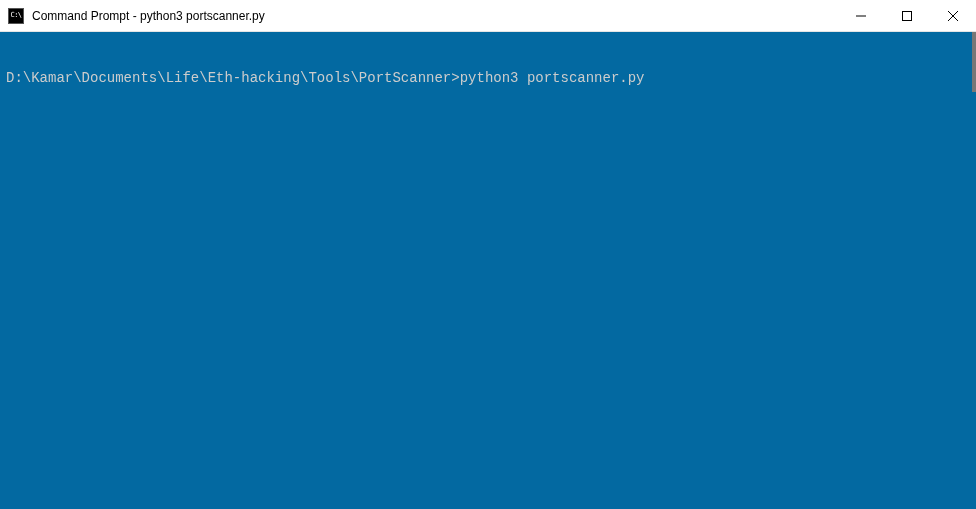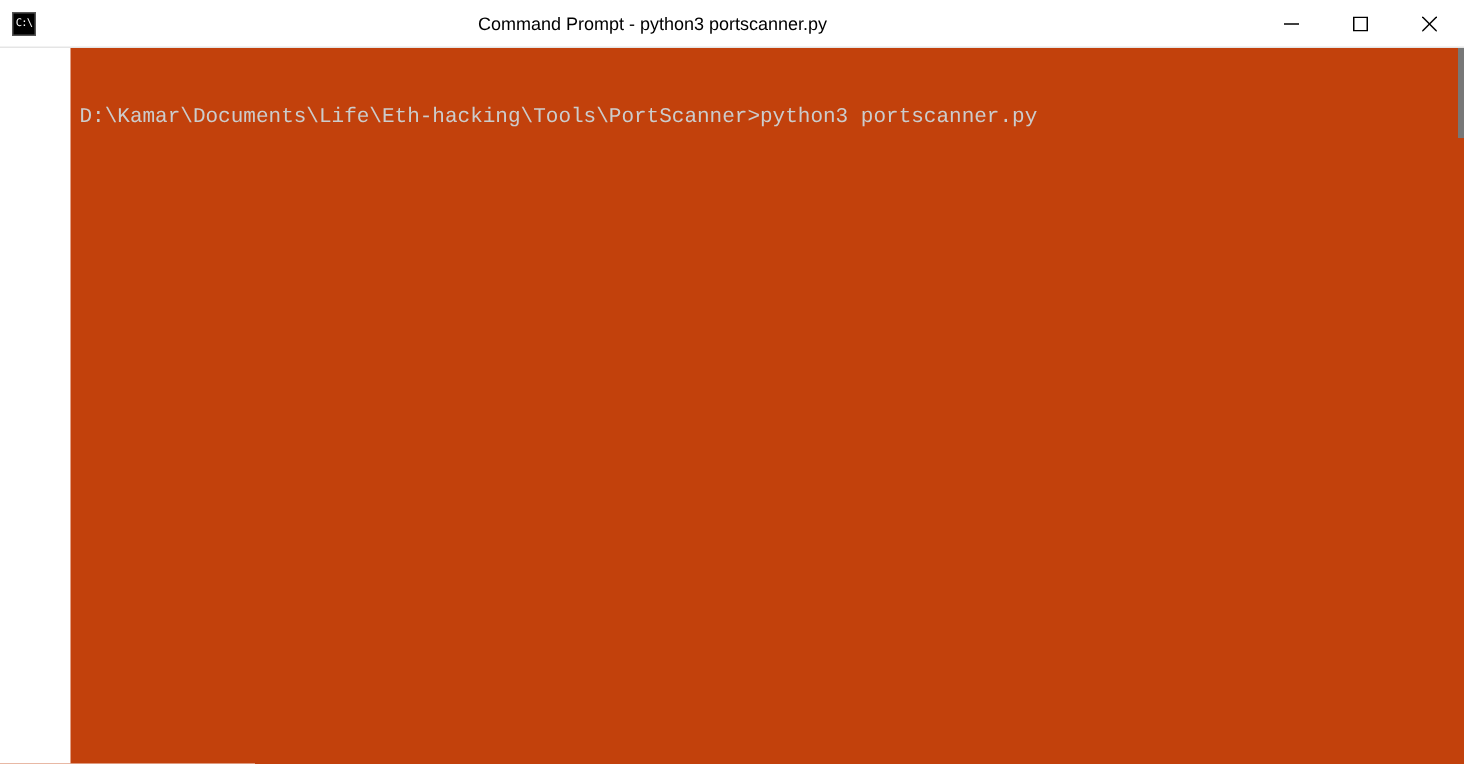--- a/index.html
+++ b/index.html
@@ -44,21 +44,20 @@
       color: #ffffff;
       font-size: 7px;
       font-family: monospace;
       line-height: 1;
       letter-spacing: -0.5px;
     }
     .title-text {
       font-size: 12px;
       color: #000000;
       flex: 1;
-      text-align: center;
     }
     .window-controls {
       display: flex;
       height: 100%;
     }
     .win-btn {
       width: 46px;
       height: 100%;
       display: flex;
       align-items: center;
@@ -66,24 +65,23 @@
       background: transparent;
       border: none;
       cursor: pointer;
     }
     .win-btn svg {
       width: 10px;
       height: 10px;
     }
     .terminal-area {
       flex: 1;
-      background: #c2410c;
+      background: #0369a1;
       position: relative;
       overflow: hidden;
-      margin-left: 47px;
     }
     .terminal-content {
       padding: 4px 6px;
       font-family: Consolas, "Courier New", monospace;
       font-size: 14px;
       line-height: 17px;
       color: #cccccc;
       white-space: pre;
     }
     .term-line {

